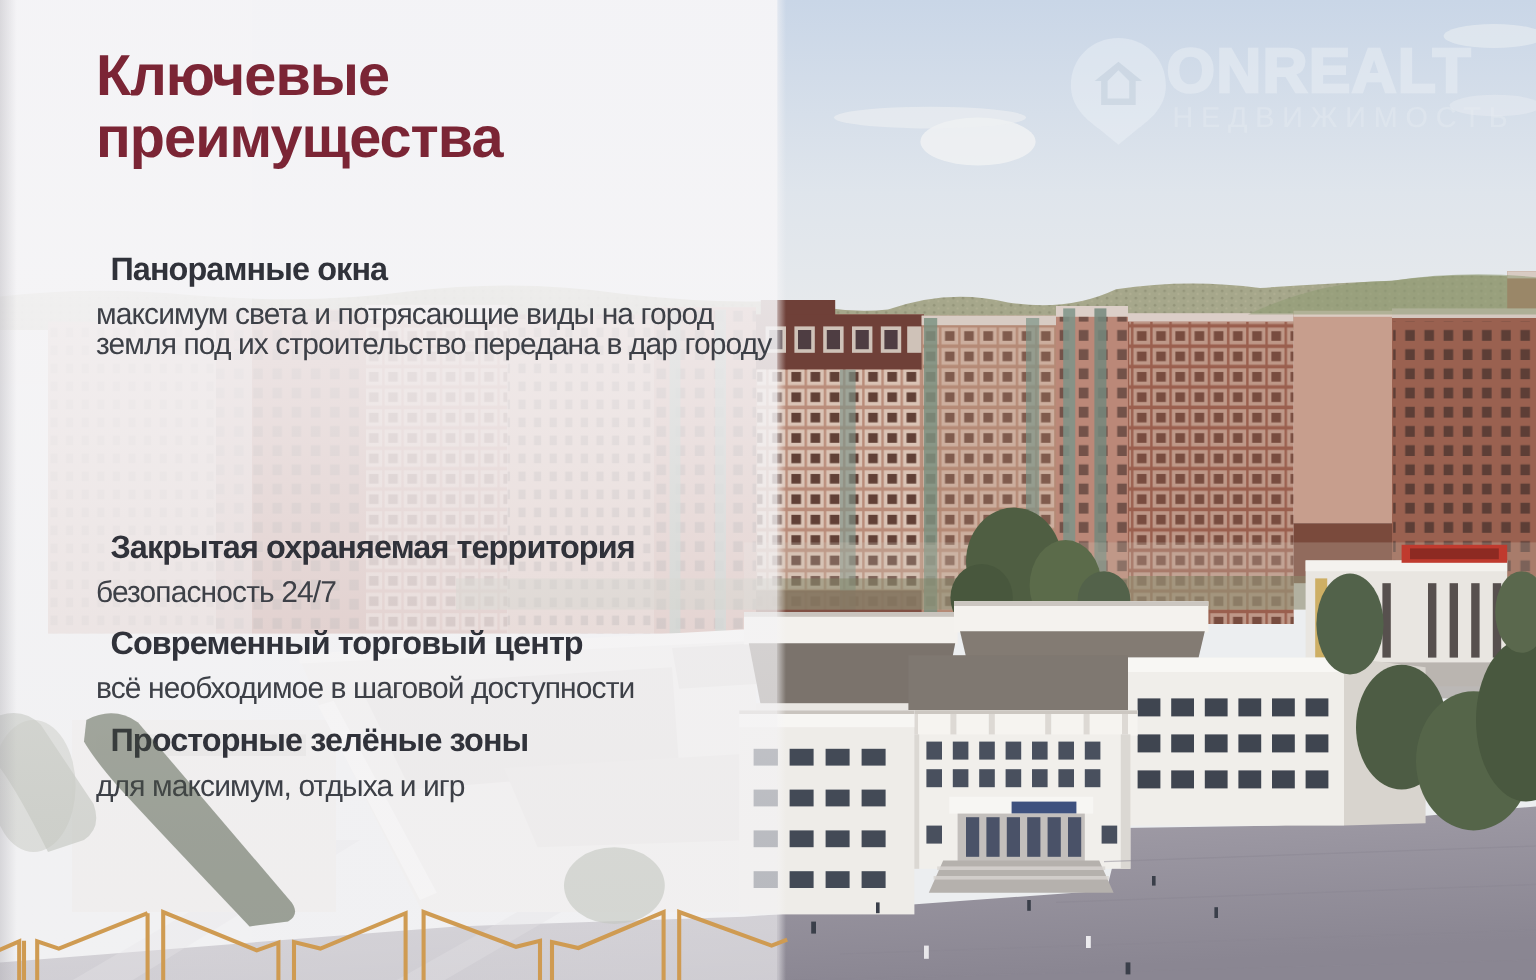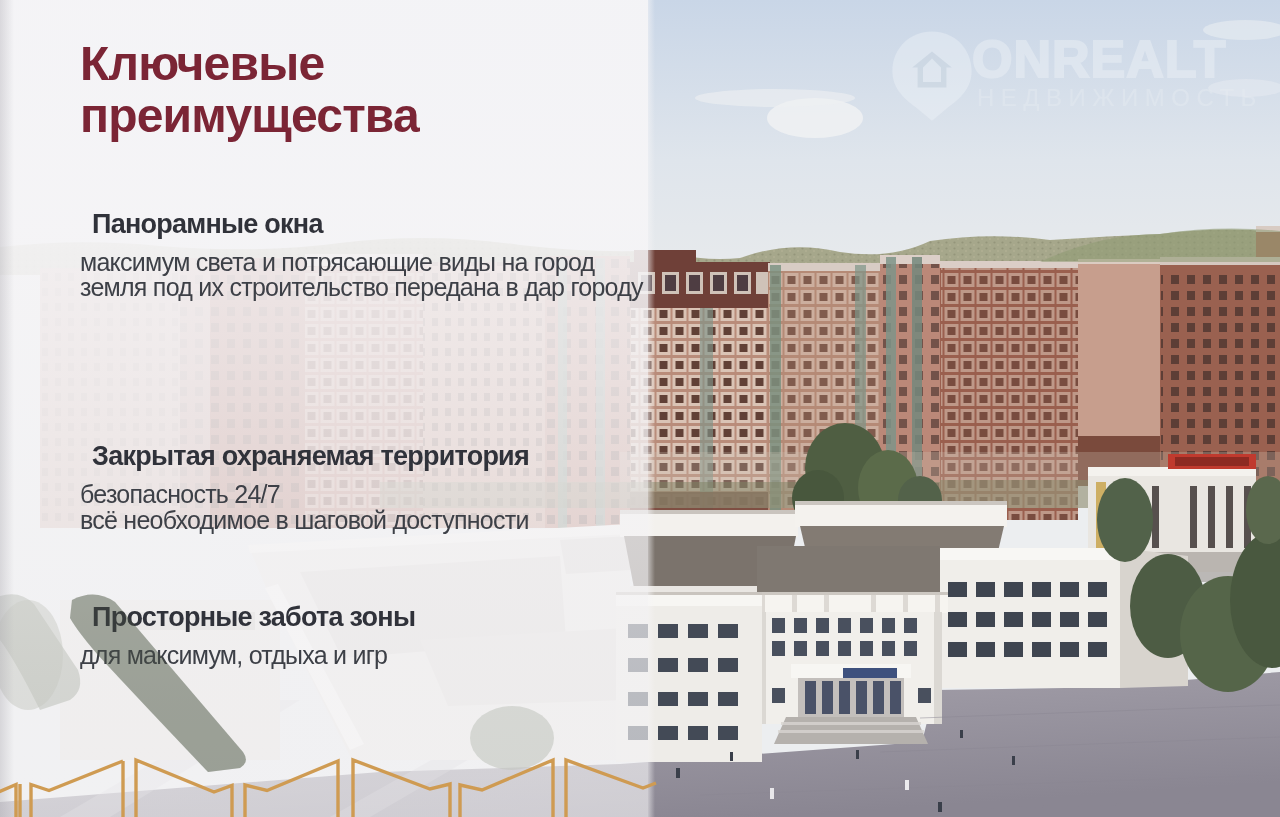--- a/index.html
+++ b/index.html
@@ -322,24 +322,25 @@
 <div class="item" style="top:276px">
   <p>земля под их строительство передана в дар городу</p>
   </div>
 <div class="item" style="top:351px">
   </div>
 <div class="item" style="top:429px">
     <h3>Закрытая охраняемая территория</h3>
   <p>безопасность 24/7</p>
   </div>
 <div class="item" style="top:509px">
+    <h3>Современный торговый центр</h3>
   <p>всё необходимое в шаговой доступности</p>
   </div>
 <div class="item" style="top:590px">
-    <h3>Просторные забота зоны</h3>
+    <h3>Просторные зелёные зоны</h3>
   <p>для максимум, отдыха и игр</p>
   </div>
 
 <svg id="goldpat" width="660" height="817">
   <path d="M72,600 Q95,588 115,602 L243,752 Q250,762 240,768 L208,772 Q130,690 98,655 Q78,632 70,618 Z" fill="#4b5642" opacity="0.3"></path>
   <g fill="none" stroke="#cf9b52" stroke-width="3.4">
     <path d="M-6,794 L16,784.5 L16,817"></path>
     <path d="M20,817 L20,784"></path>
     <path d="M31,817 L31,784.5 L49,790.5 L123,761"></path>
     <path d="M123,761 L123,817"></path>

